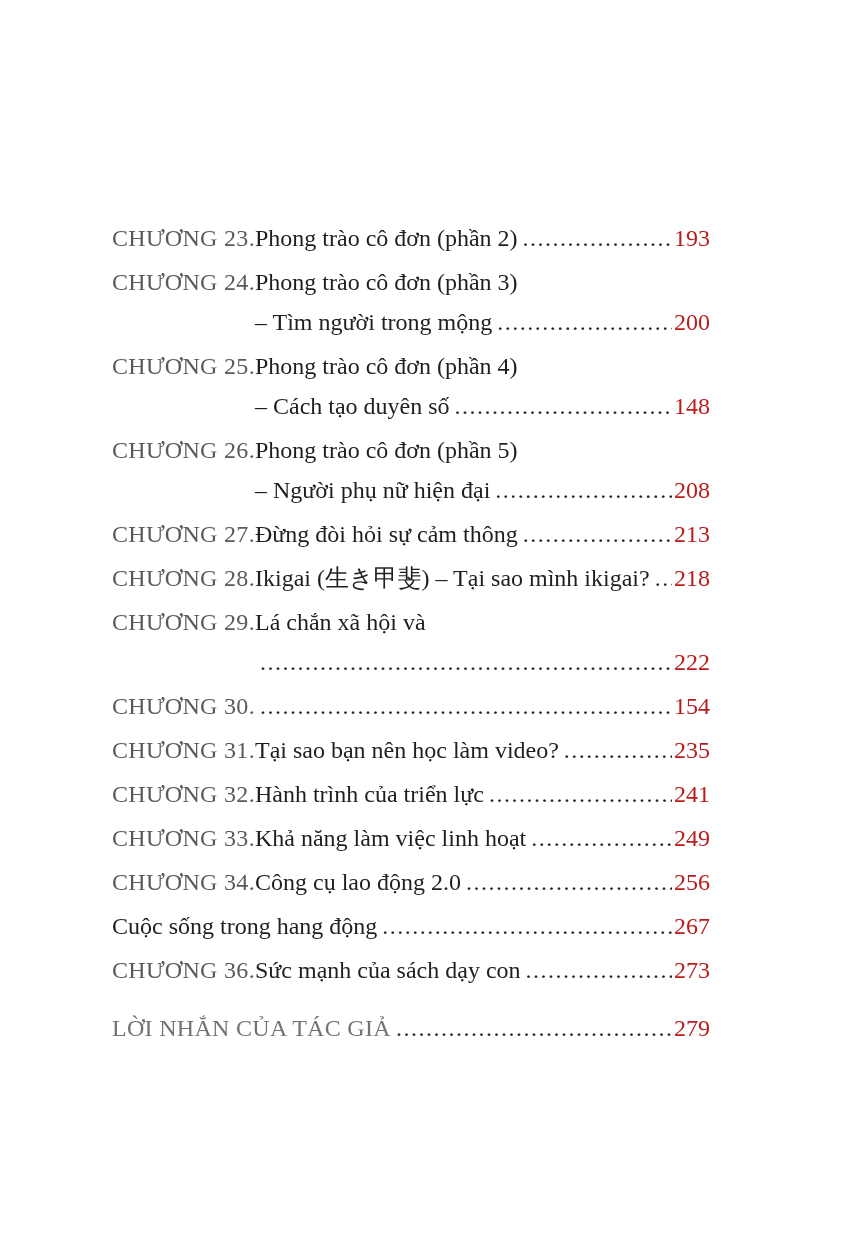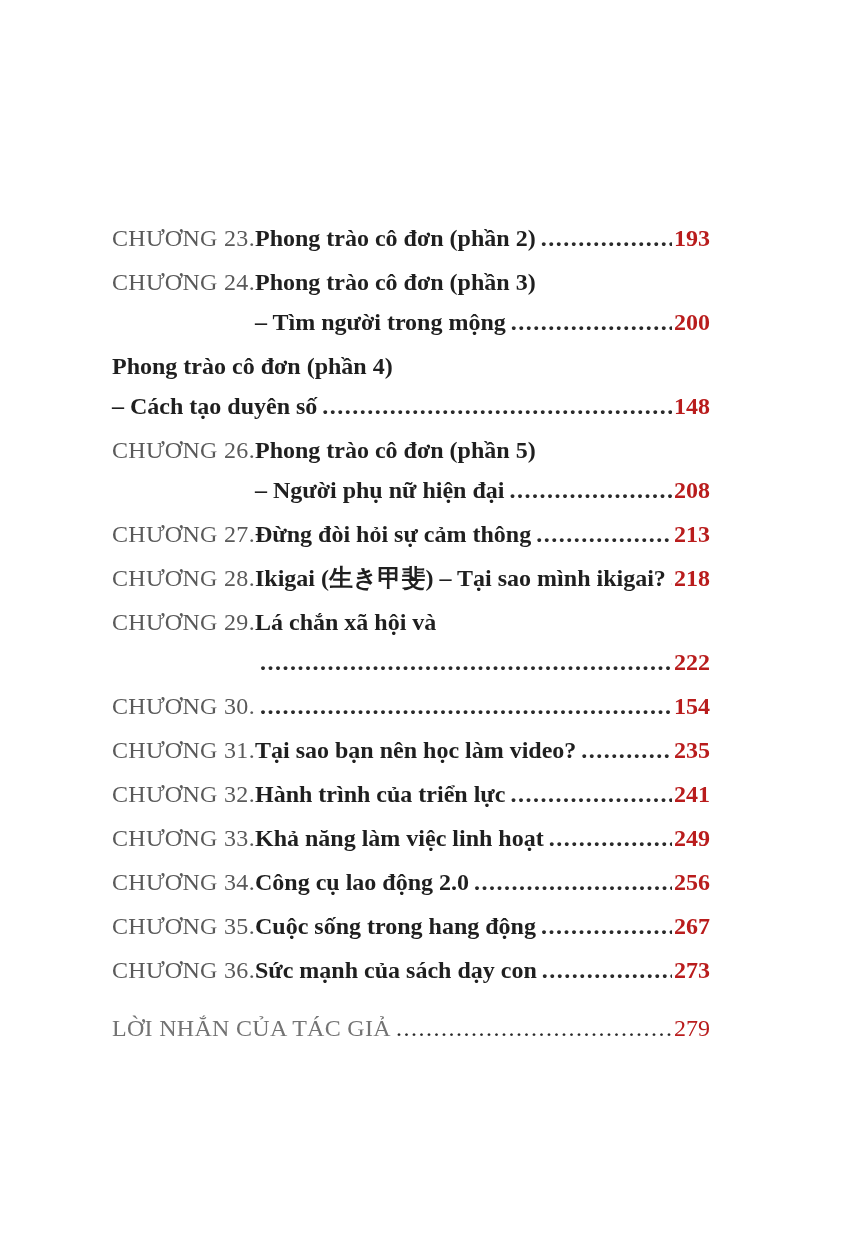--- a/index.html
+++ b/index.html
@@ -30,21 +30,20 @@
   }
   .label {
     flex: 0 0 136px;
     color: #5a5a5a;
     letter-spacing: 0.3px;
     white-space: nowrap;
   }
   .content {
     flex: 1 1 auto;
     min-width: 0;
-    font-weight: bold;
   }
   .line {
     white-space: nowrap;
   }
   .leader-line {
     display: flex;
     align-items: baseline;
   }
   .title {
     white-space: nowrap;
@@ -96,20 +95,21 @@
       <div class="line"><span class="title">Phong trào cô đơn (phần 3)</span></div>
       <div class="line leader-line">
         <span class="title">– Tìm người trong mộng</span>
         <span class="dots">................................................................................................................................................................</span>
         <span class="pagenum">200</span>
       </div>
     </div>
   </div>
 
   <div class="entry">
+    <span class="label">CHƯƠNG 25.</span>
     <div class="content">
       <div class="line"><span class="title">Phong trào cô đơn (phần 4)</span></div>
       <div class="line leader-line">
         <span class="title">– Cách tạo duyên số</span>
         <span class="dots">................................................................................................................................................................</span>
         <span class="pagenum">148</span>
       </div>
     </div>
   </div>
 
@@ -206,21 +206,20 @@
     <div class="content">
       <div class="line leader-line">
         <span class="title">Công cụ lao động 2.0</span>
         <span class="dots">................................................................................................................................................................</span>
         <span class="pagenum">256</span>
       </div>
     </div>
   </div>
 
   <div class="entry">
-    <span class="label">CHƯƠNG 35.</span>
     <div class="content">
       <div class="line leader-line">
         <span class="title">Cuộc sống trong hang động</span>
         <span class="dots">................................................................................................................................................................</span>
         <span class="pagenum">267</span>
       </div>
     </div>
   </div>
 
   <div class="entry">

